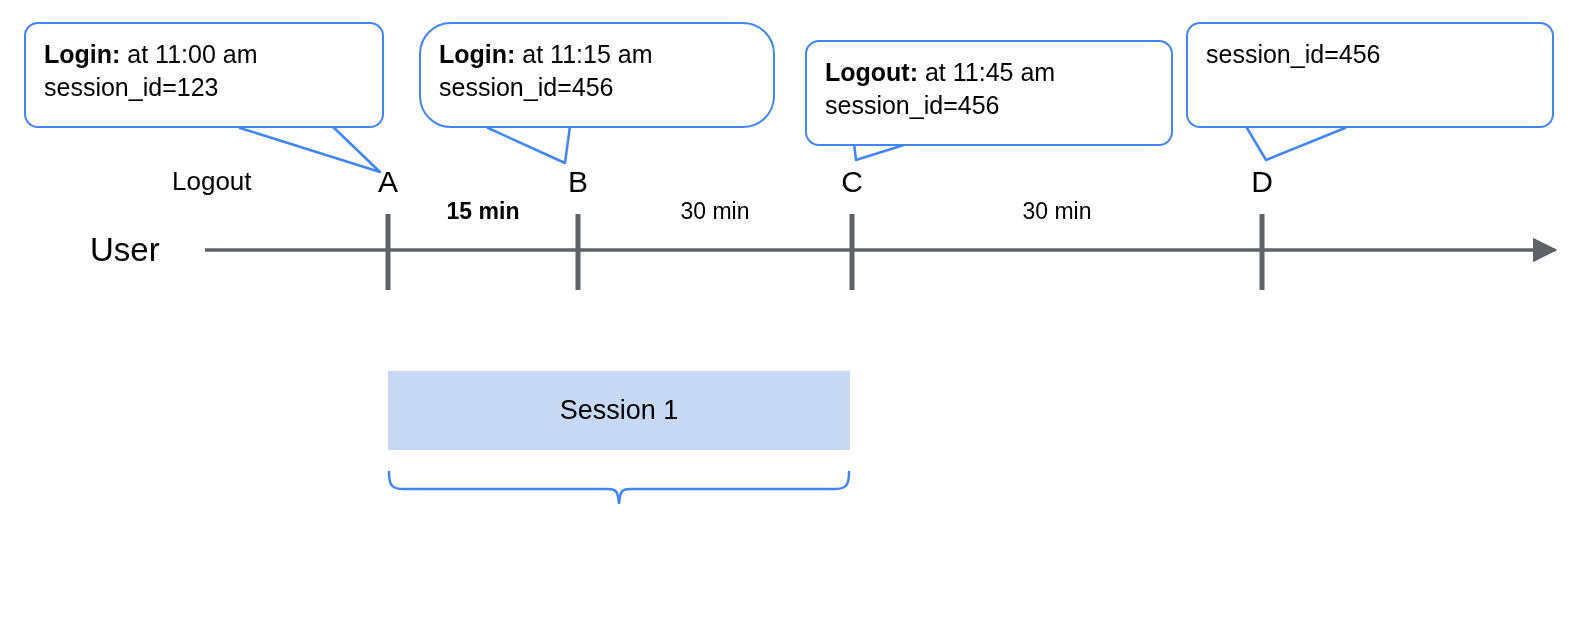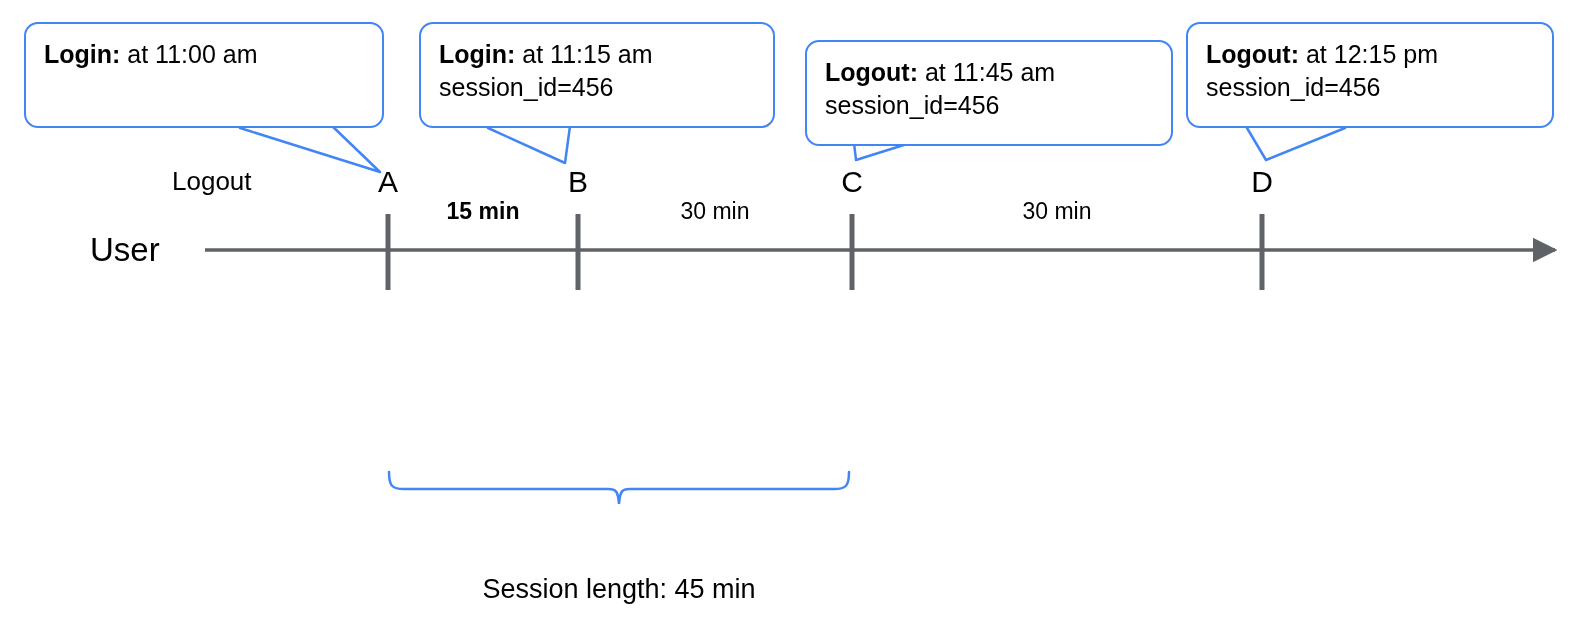--- a/index.html
+++ b/index.html
@@ -110,55 +110,54 @@
              C 620 491, 622 489, 630 489
              L 834 489
              C 846 489, 849 486, 849 472" fill="none" stroke="#4285f4" stroke-width="2.5" stroke-linecap="round"></path>
   </svg>
 
   <div class="callout" style="left:24px; top:22px; width:360px; height:106px;">
     <span class="ln">
       <b>Login:</b>
       <span>at 11:00 am</span>
     </span>
+    <span class="ln">session_id=123</span>
   </div>
 
-  <div class="callout" style="left:419px; top:22px; width:356px; height:106px;">
+  <div class="callout" style="left:419px; top:22px; width:356px; height:106px;border-radius:32px;">
     <span class="ln">
       <b>Login:</b>
       <span>at 11:15 am</span>
     </span>
     <span class="ln">session_id=456</span>
   </div>
 
   <div class="callout" style="left:805px; top:40px; width:368px; height:106px;">
     <span class="ln">
       <b>Logout:</b>
       <span>at 11:45 am</span>
     </span>
     <span class="ln">session_id=456</span>
   </div>
 
   <div class="callout" style="left:1186px; top:22px; width:368px; height:106px;">
-    <span class="ln">
-      <b>Logout:</b>
-      <span>at 12:15 pm</span>
-    </span>
     <span class="ln">session_id=456</span>
   </div>
 
   <div class="lbl-events" style="left:172px; top:166px;">Logout</div>
 
   <div class="lbl-user" style="left:90px; top:231px;text-align:center;">User</div>
 
   <div class="evt-letter" style="left:368px; top:165px; width:40px;">A</div>
   <div class="evt-letter" style="left:558px; top:165px; width:40px;">B</div>
   <div class="evt-letter" style="left:832px; top:165px; width:40px;">C</div>
   <div class="evt-letter" style="left:1242px; top:165px; width:40px;">D</div>
 
   <div class="gap-label" style="left:413px; top:198px; width:140px;font-weight:bold;">15 min</div>
   <div class="gap-label" style="left:645px; top:198px; width:140px;">30 min</div>
   <div class="gap-label" style="left:987px; top:198px; width:140px;">30 min</div>
 
+  <div class="session-bar" style="left:388px; top:371px; width:462px; height:79px;">
+    <span>Session 1</span>
+  </div>
 
-  <div class="session-caption" style="left:419px; top:574px; width:400px;">Session length: 45 min</div>
 
 </div>
 
 </body></html>

